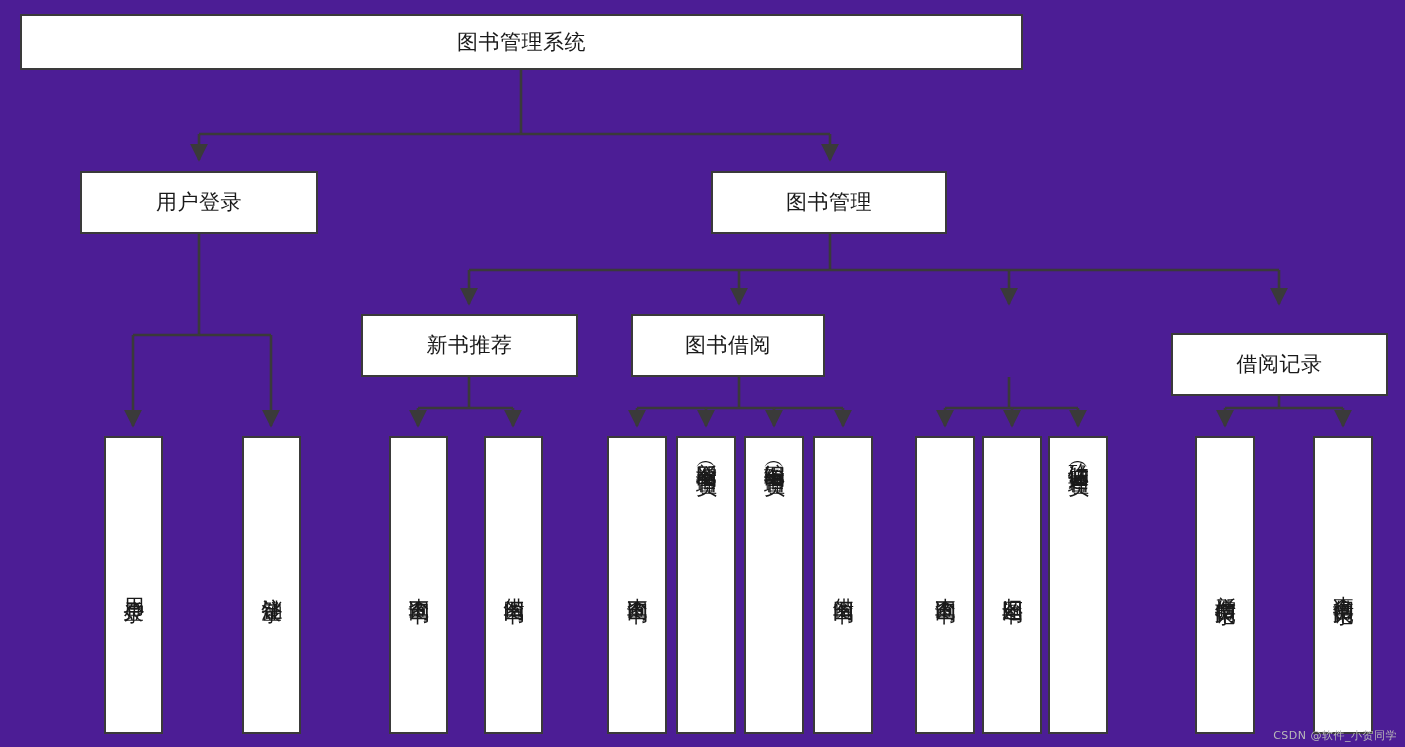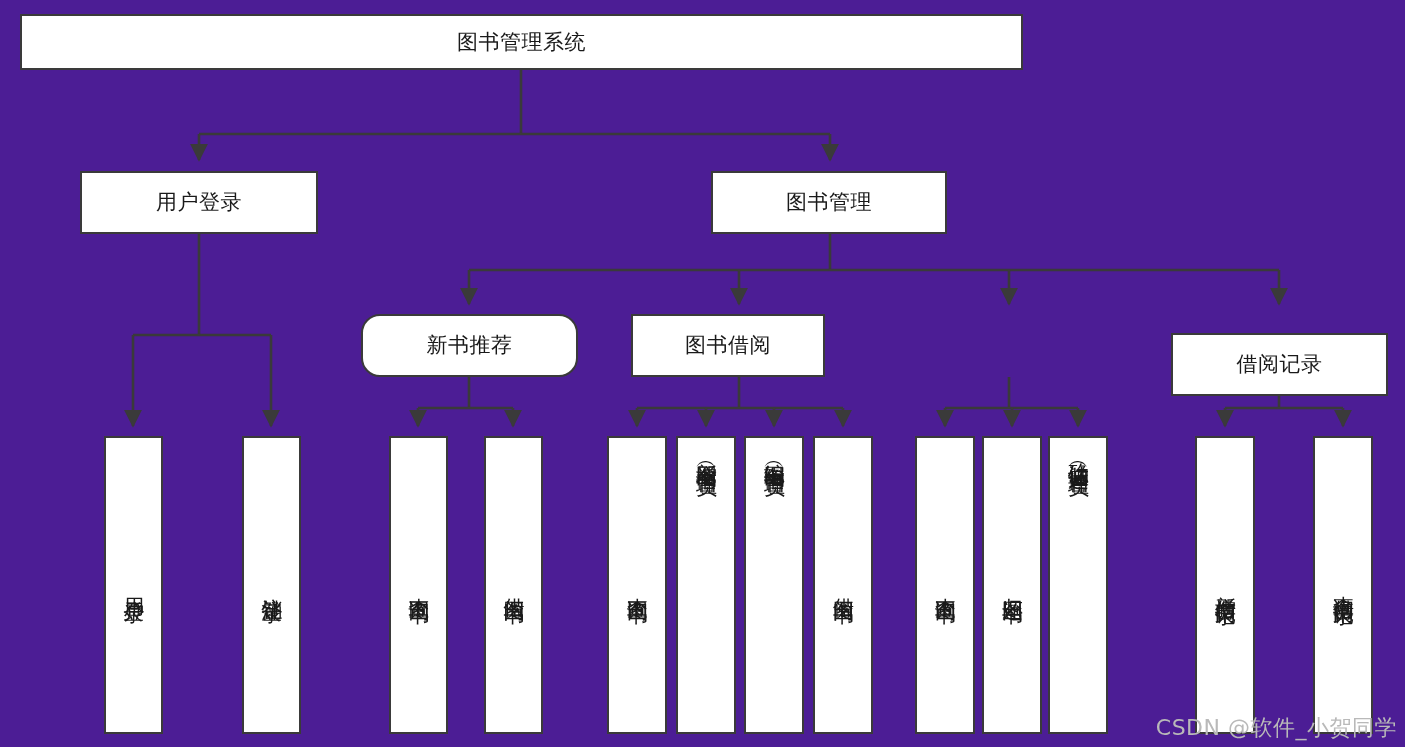--- a/index.html
+++ b/index.html
@@ -58,21 +58,21 @@
     white-space: nowrap;
   }
   .node.vertical.centered {
     align-items: center;
     padding-top: 0;
   }
   #watermark {
     position: absolute;
     right: 8px;
     bottom: 4px;
-    font-size: 22px;
+    font-size: 11px;
     color: #b9b9b9;
     letter-spacing: 0.5px;
     white-space: nowrap;
     pointer-events: none;
   }
 </style>
 </head>
 <body>
 
 <div id="diagram-root">
@@ -131,21 +131,21 @@
     <span class="label">图书管理系统</span>
   </div>
 
   <div class="node horizontal" style="left:80px; top:171px; width:238px; height:63px;">
     <span class="label">用户登录</span>
   </div>
   <div class="node horizontal" style="left:711px; top:171px; width:236px; height:63px;">
     <span class="label">图书管理</span>
   </div>
 
-  <div class="node horizontal" style="left:361px; top:314px; width:217px; height:63px;border-radius:19px;">
+  <div class="node horizontal" style="left:361px; top:314px; width:217px; height:63px;">
     <span class="label">新书推荐</span>
   </div>
   <div class="node horizontal" style="left:631px; top:314px; width:194px; height:63px;">
     <span class="label">图书借阅</span>
   </div>
   <div class="node horizontal" style="left:1171px; top:333px; width:217px; height:63px;">
     <span class="label">借阅记录</span>
   </div>
 
   <div class="node vertical centered" style="left:104px; top:436px; width:59px; height:298px;">

